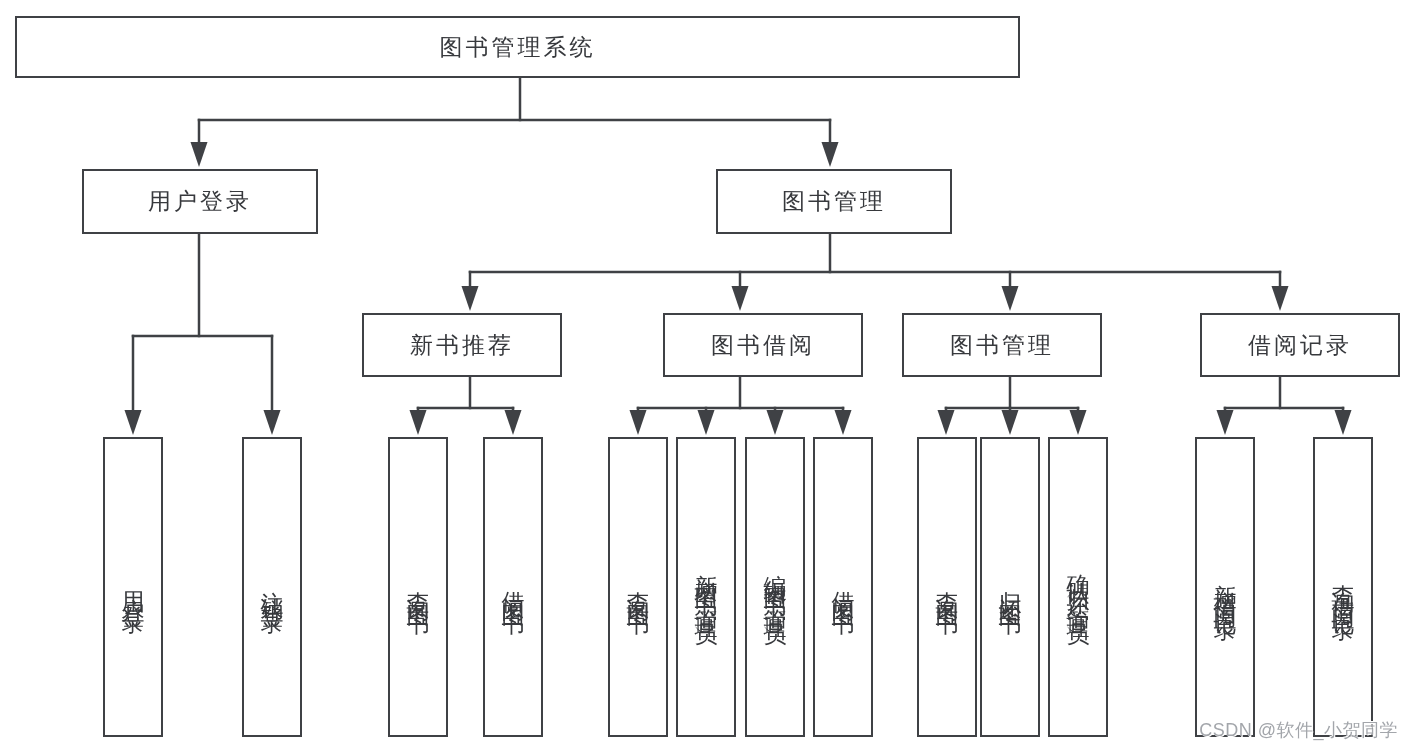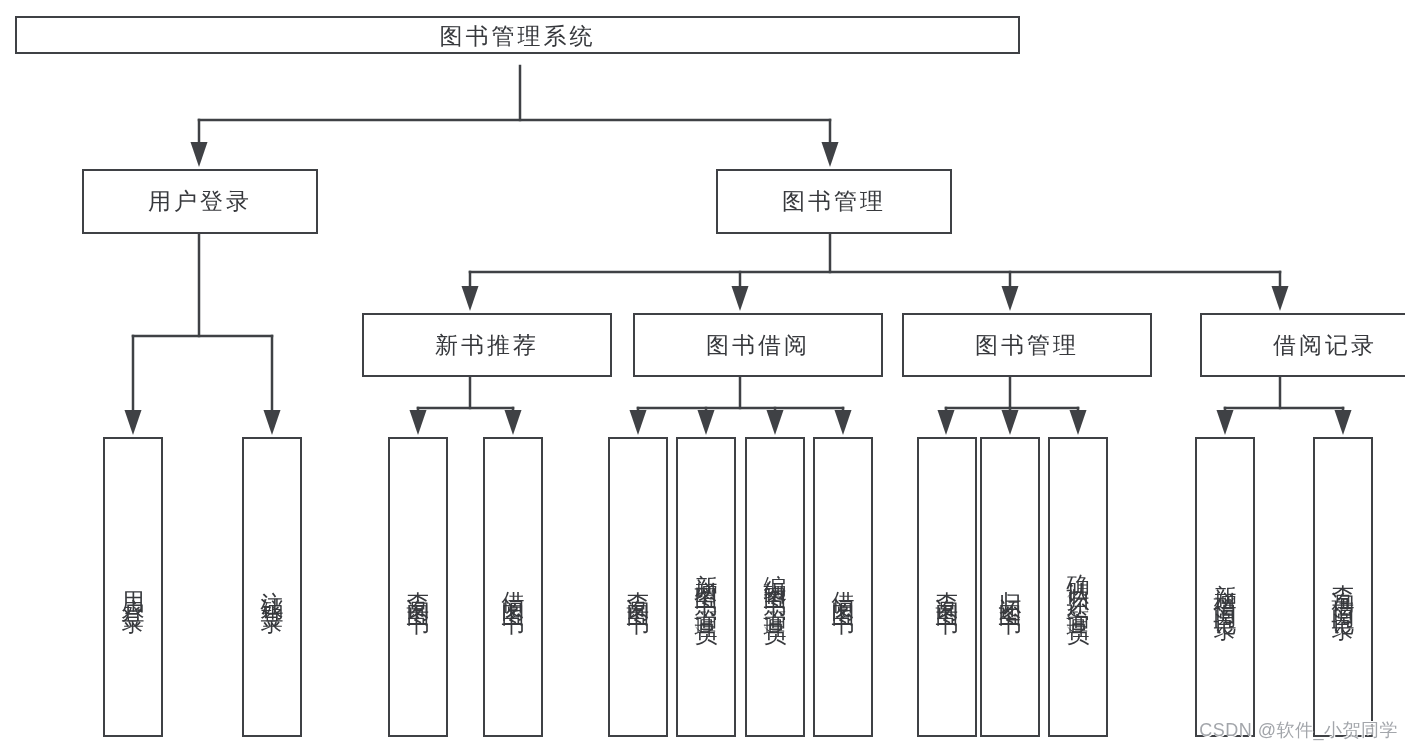--- a/index.html
+++ b/index.html
@@ -22,23 +22,23 @@
     border: 2px solid #3f4145;
     background: #ffffff;
     display: flex;
     align-items: center;
     justify-content: center;
     font-size: 23px;
     letter-spacing: 3px;
     color: #37393d;
     white-space: nowrap;
   }
-  .node.root { left: 15px; top: 16px; width: 1005px; height: 38px; align-items: flex-end; }
+  .node.root { left: 15px; top: 16px; width: 1005px; height: 62px; }
   .node.lvl2 { top: 169px; width: 236px; height: 65px; }
-  .node.lvl3 { top: 313px; width: 250px; height: 64px; }
+  .node.lvl3 { top: 313px; width: 200px; height: 64px; }
   .leaf {
     position: absolute;
     box-sizing: border-box;
     top: 437px;
     width: 60px;
     height: 300px;
     border: 2px solid #3f4145;
     background: #ffffff;
     display: flex;
     align-items: center;
@@ -145,21 +145,21 @@
   <div class="node lvl2" style="left:82px;">
     <span>用户登录</span>
   </div>
   <div class="node lvl2" style="left:716px;">
     <span>图书管理</span>
   </div>
 
   <div class="node lvl3" style="left:362px;">
     <span>新书推荐</span>
   </div>
-  <div class="node lvl3" style="left:633px;">
+  <div class="node lvl3" style="left:663px;">
     <span>图书借阅</span>
   </div>
   <div class="node lvl3" style="left:902px;">
     <span>图书管理</span>
   </div>
   <div class="node lvl3" style="left:1200px;">
     <span>借阅记录</span>
   </div>
 
   <div class="leaf" style="left:103px;">

